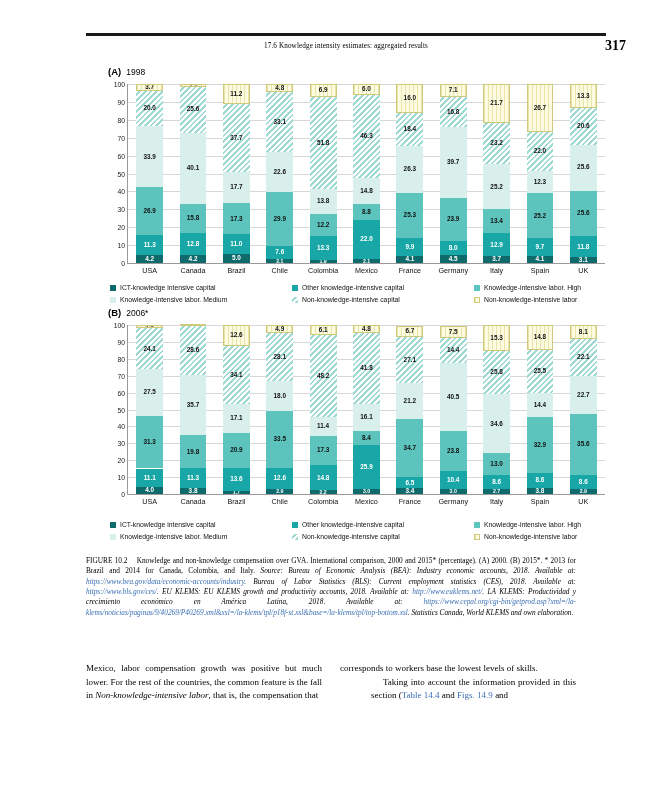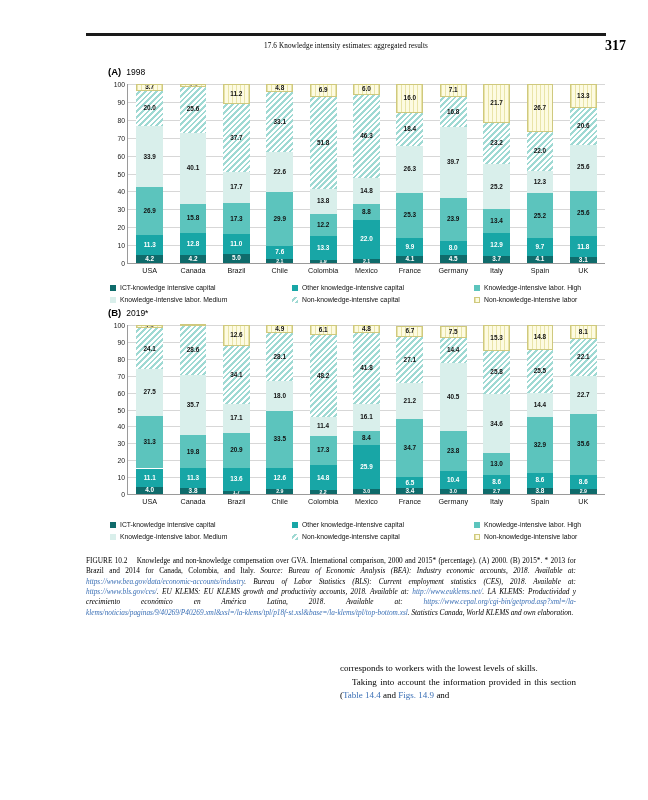--- a/index.html
+++ b/index.html
@@ -99,21 +99,21 @@
 
   
   .col {
     position:absolute; top:662px; width:236px;
     font-size:9px; line-height:1.5; text-align:justify;
     font-family:"Liberation Serif", serif;
   }
   .col.left { left:86px; }
   .col.right { left:340px; }
   .col p { margin:0; text-indent:0; }
-  .col p + p { text-indent:12px; }
+  .col p + p { text-indent:12px;margin-left:31px; }
   .col i { font-style:italic; }
   .col .lnk { color:#3a6fb5; }
 </style>
 </head>
 <body>
 
 <div class="page">
 
   <div class="rule-top"></div>
   <div class="running-head">17.6  Knowledge intensity estimates: aggregated results</div>
@@ -269,21 +269,21 @@
         <span>Non-knowledge-intensive capital</span>
       </div>
       <div class="lg-item">
         <span class="sw s5"></span>
         <span>Non-knowledge-intensive labor</span>
       </div>
     </div>
 
   <div class="panel">
     <div class="panel-label" style="left:108px; top:307px;">
-      <b>(B)</b><span>2019*</span>
+      <b>(B)</b><span>2006*</span>
     </div>
     <div class="plot" id="plotB" style="left:127px; top:325px; width:478px; height:170px;">
         <div class="ytick" style="top: 169px;">0</div>
         <div class="gridline" style="top: 152.1px;"></div>
         <div class="ytick" style="top: 152.1px;">10</div>
         <div class="gridline" style="top: 135.2px;"></div>
         <div class="ytick" style="top: 135.2px;">20</div>
         <div class="gridline" style="top: 118.3px;"></div>
         <div class="ytick" style="top: 118.3px;">30</div>
         <div class="gridline" style="top: 101.4px;"></div>
@@ -427,19 +427,22 @@
         <span class="sw s5"></span>
         <span>Non-knowledge-intensive labor</span>
       </div>
     </div>
 
   <div class="caption">
     <span class="fig">FIGURE 10.2</span>&nbsp;&nbsp;&nbsp;
     <span>Knowledge and non-knowledge compensation over GVA. International comparison, 2000 and 2015* (percentage). (A) 2000. (B) 2015*. * 2013 for Brazil and 2014 for Canada, Colombia, and Italy. </span><i>Source: Bureau of Economic Analysis (BEA): Industry economic accounts, 2018. Available at: </i><a href="#">https://www.bea.gov/data/economic-accounts/industry</a><i>. Bureau of Labor Statistics (BLS): Current employment statistics (CES), 2018. Available at: </i><a href="#">https://www.bls.gov/ces/</a><i>. EU KLEMS: EU KLEMS growth and productivity accounts, 2018. Available at: </i><a href="#">http://www.euklems.net/</a><i>. LA KLEMS: Productividad y crecimiento económico en América Latina, 2018. Available at: </i><a href="#">https://www.cepal.org/cgi-bin/getprod.asp?xml=/la-klems/noticias/paginas/9/40269/P40269.xml&amp;xsl=/la-klems/tpl/p18f-st.xsl&amp;base=/la-klems/tpl/top-bottom.xsl</a><i>. Statistics Canada, World KLEMS and own elaboration.</i>
   </div>
 
+  <div class="col left">
+    <p><span>Mexico, labor compensation growth was positive but much lower. For the rest of the countries, the common feature is the fall in </span><i>Non-knowledge-intensive labor</i><span>, that is, the compensation that</span></p>
+  </div>
 
   <div class="col right">
-    <p>corresponds to workers with the lowest levels of skills.</p>
+    <p>corresponds to workers base the lowest levels of skills.</p>
     <p><span>Taking into account the information provided in this section (</span><span class="lnk">Table 14.4</span><span> and </span><span class="lnk">Figs. 14.9</span><span> and</span></p>
   </div>
 
 </div>
 
 </body></html>

